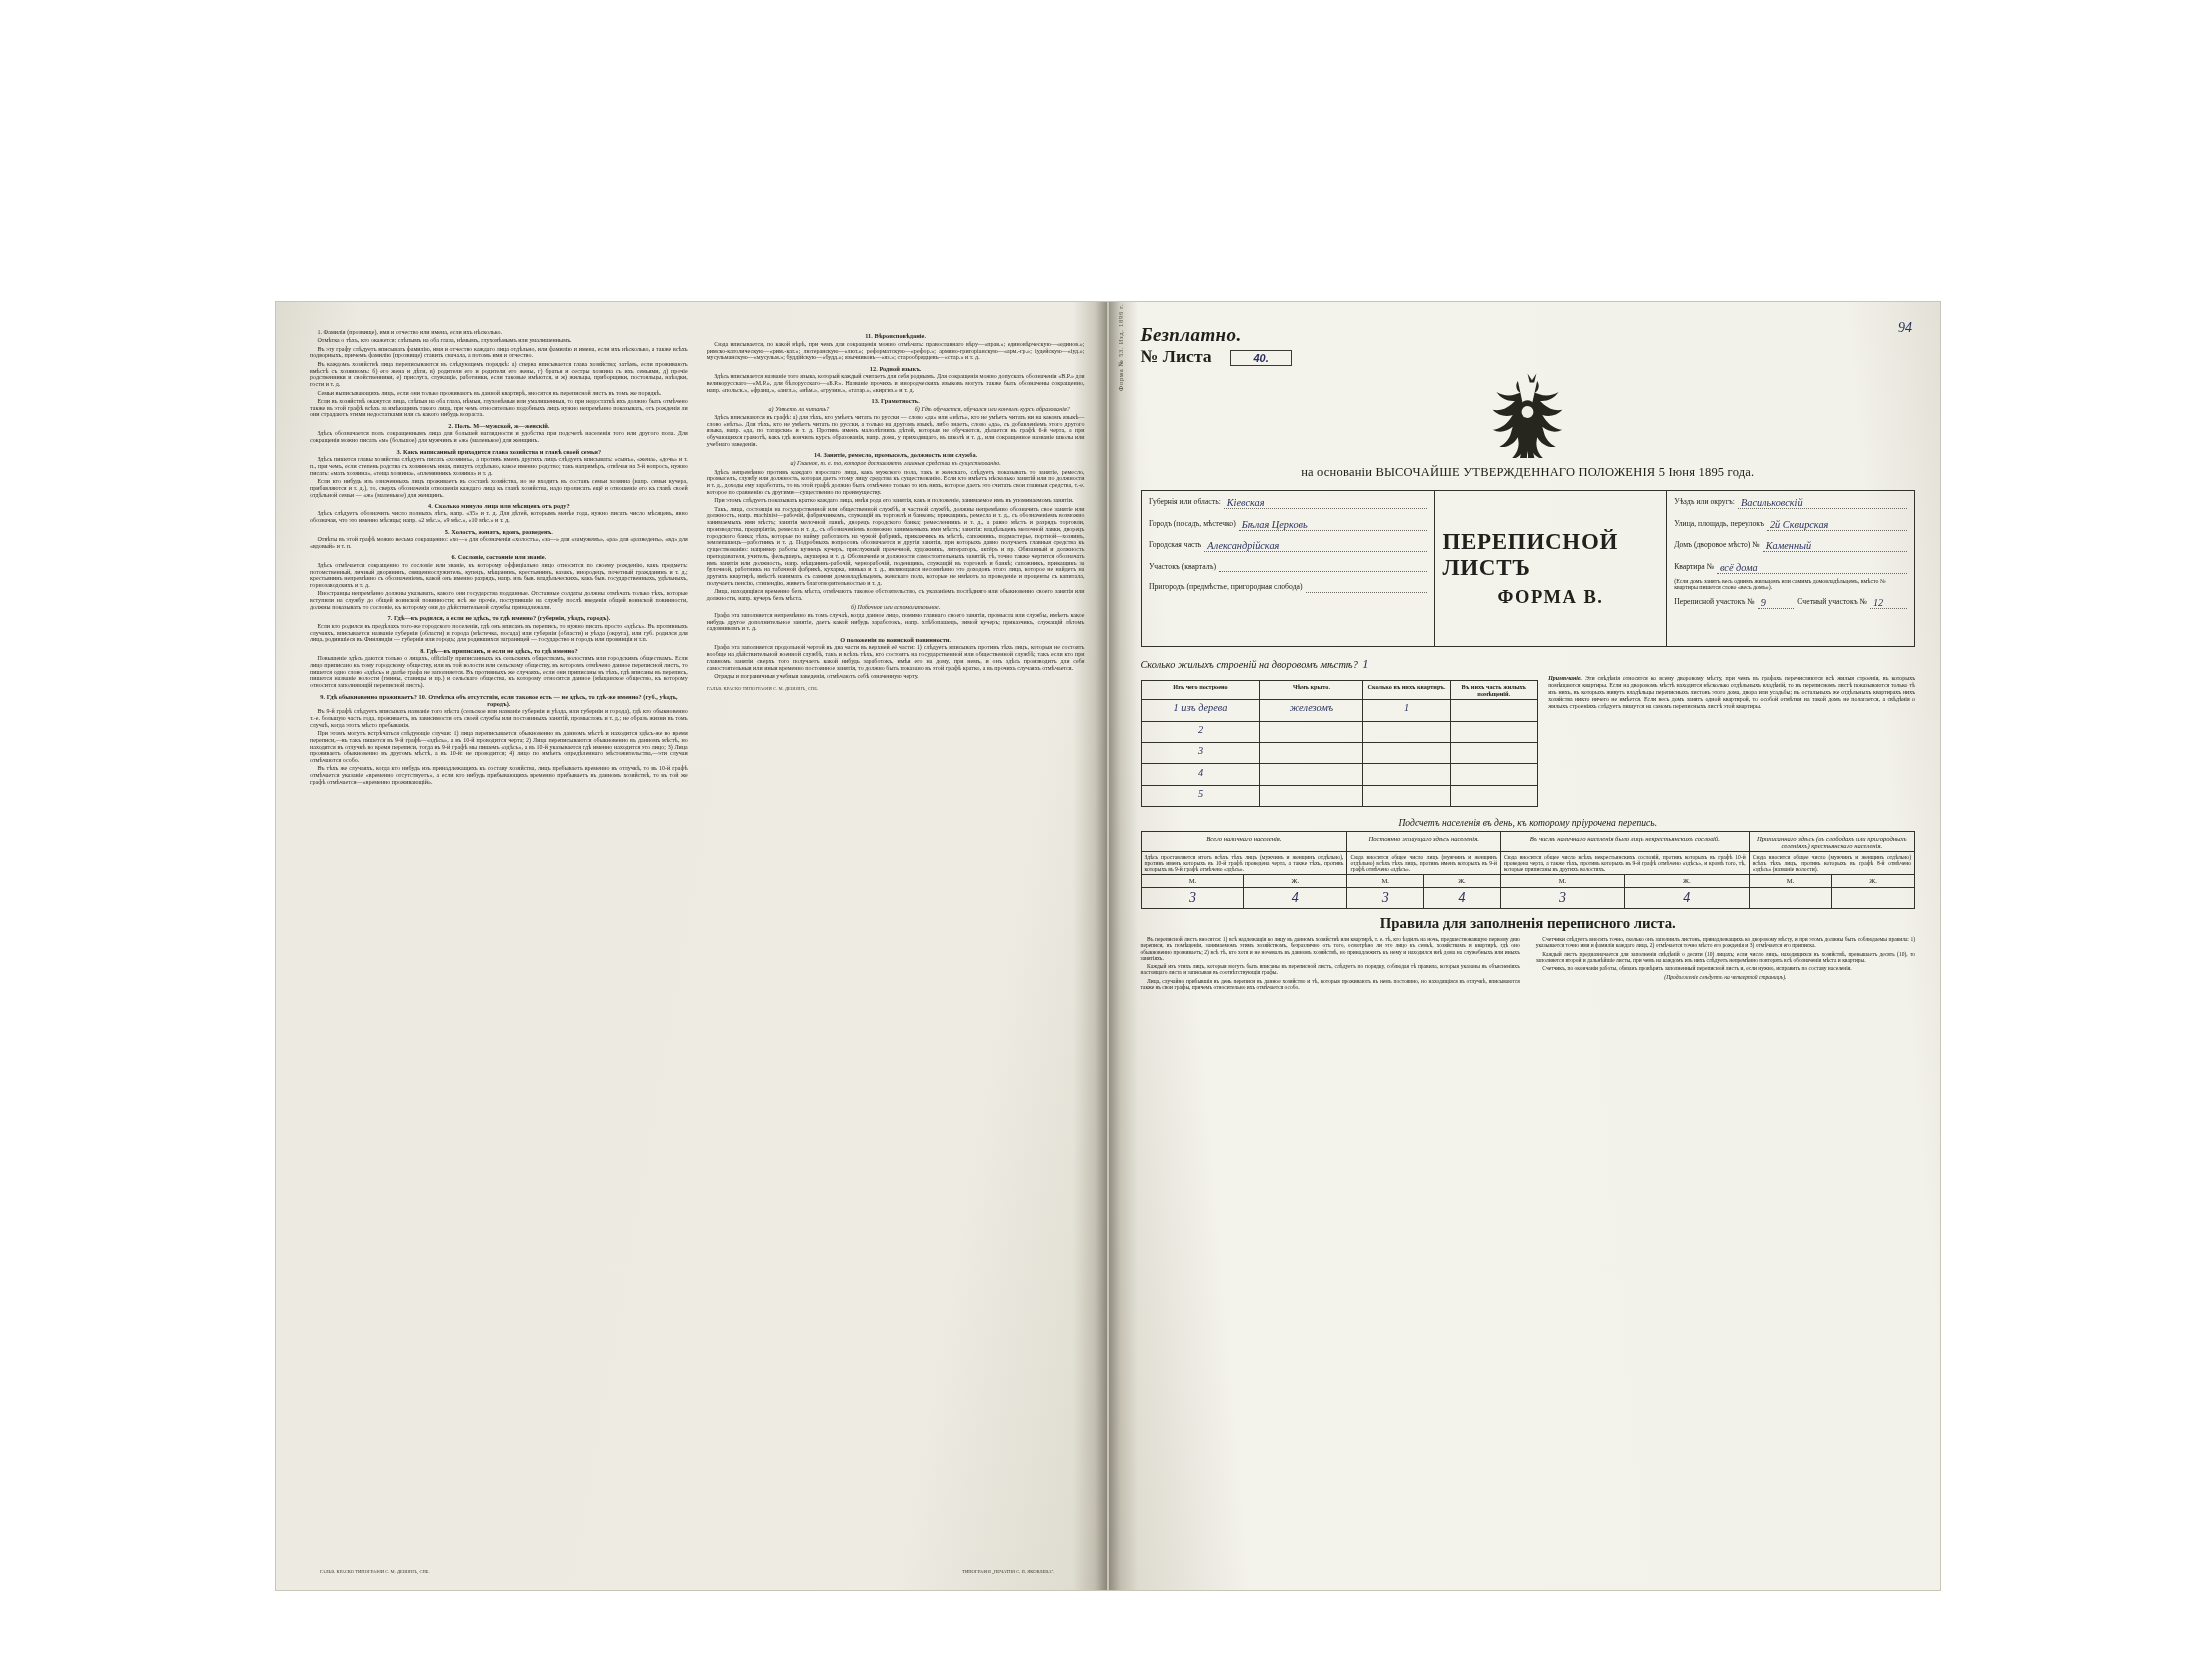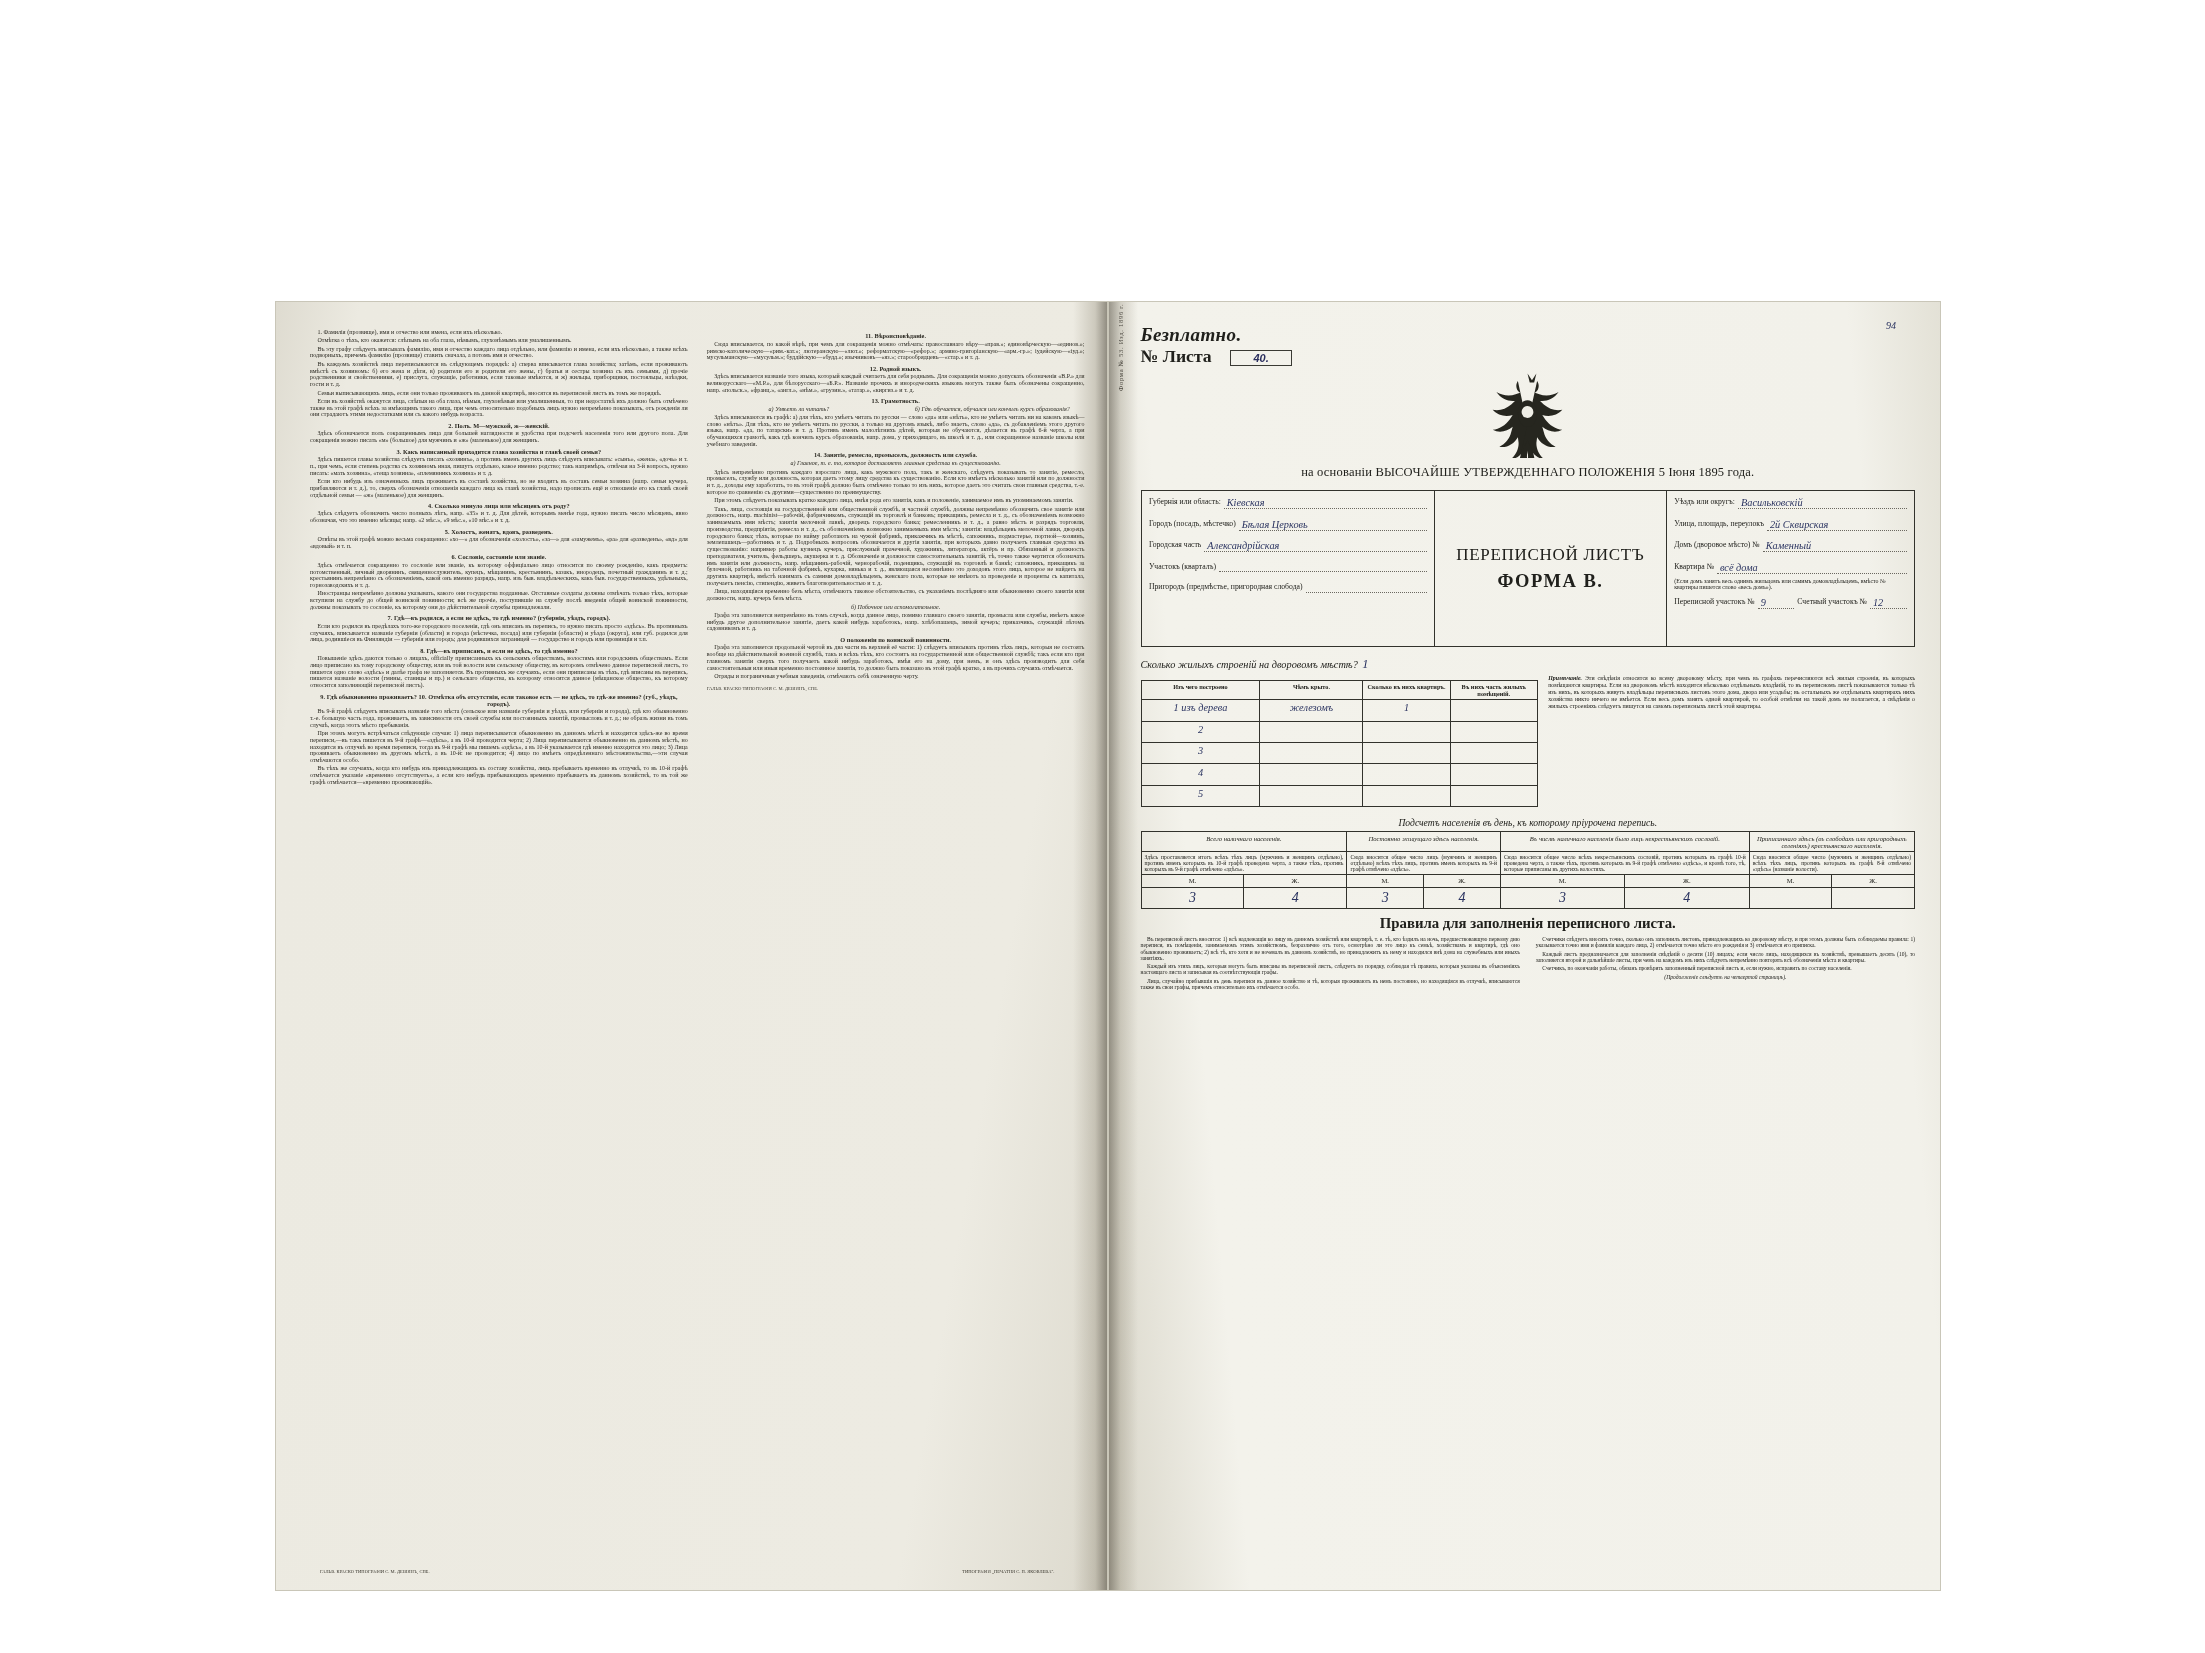--- a/index.html
+++ b/index.html
@@ -84,21 +84,21 @@
   .free-label{
     font-size:19px;font-weight:bold;font-style:italic;letter-spacing:0.4px;
   }
   .sheet-no{font-size:17.7px;font-weight:bold;display:flex;align-items:baseline;gap:18px;}
   .sheet-no .numbox{
     border:1.2px solid #3a3a34;padding:0.7px 8.9px;min-width:43px;text-align:center;
     font-family:Liberation Sans, sans-serif;color:#2b2f5e;font-size:11px;
   }
   .handwr{font-family:"Liberation Serif",serif;font-style:italic;color:#2a3360;}
   .corner-num{
-    position:absolute;right:19px;top:-4.4px;font-size:10px;color:#2a3360;font-style:italic;
+    position:absolute;right:3px;top:-4.4px;font-size:14px;color:#2a3360;font-style:italic;
   }
   .eagle{display:flex;justify-content:center;margin-top:1.5px;}
   .title-main{
     text-align:center;font-size:32px;font-weight:bold;letter-spacing:1.1px;margin-top:3px;
   }
   .title-sub{
     text-align:center;font-size:19px;margin-top:4.4px;letter-spacing:0.4px;
   }
   .title-sub2{
     text-align:center;font-size:12.5px;margin-top:7.4px;letter-spacing:0.2px;
@@ -110,21 +110,21 @@
   .fb-left{width:38%;border-right:1.2px solid #32322c;}
   .fb-mid{width:30%;border-right:1.2px solid #32322c;display:flex;flex-direction:column;
           align-items:center;justify-content:center;}
   .fb-right{width:32%;}
   .fline{margin-bottom:9.6px;display:flex;align-items:flex-start;gap:3px;white-space:nowrap;}
   .fline .lbl{font-size:7.7px;}
   .fline .val{
     flex:1;border-bottom:0.7px dotted #6b6860;min-height:9.6px;
     font-size:10.3px;color:#2a3360;font-style:italic;padding-left:3px;
   }
-  .fb-mid .l1{font-size:17px;font-weight:normal;letter-spacing:0.7px;}
+  .fb-mid .l1{font-size:23px;font-weight:bold;letter-spacing:0.7px;}
   .fb-mid .l2{font-size:18.5px;font-weight:bold;letter-spacing:1.5px;margin-top:5.9px;}
   .small-note{font-size:5.9px;line-height:1.15;margin-top:-5.9px;margin-bottom:5.9px;}
   .q-line{
     margin-top:10.3px;font-size:10.3px;font-style:italic;display:flex;align-items:baseline;gap:4.4px;
   }
   .q-line .val{color:#2a3360;font-size:12.5px;}
   .tbl{border-collapse:collapse;width:100%;font-size:6.2px;margin-top:4.4px;}
   .tbl th,.tbl td{border:0.9px solid #32322c;padding:2.2px 2.2px;vertical-align:top;text-align:center;}
   .tbl .hnd{font-size:10.3px;color:#2a3360;font-style:italic;height:16px;}
   .build-wrap{display:flex;gap:10.3px;margin-top:3px;}

